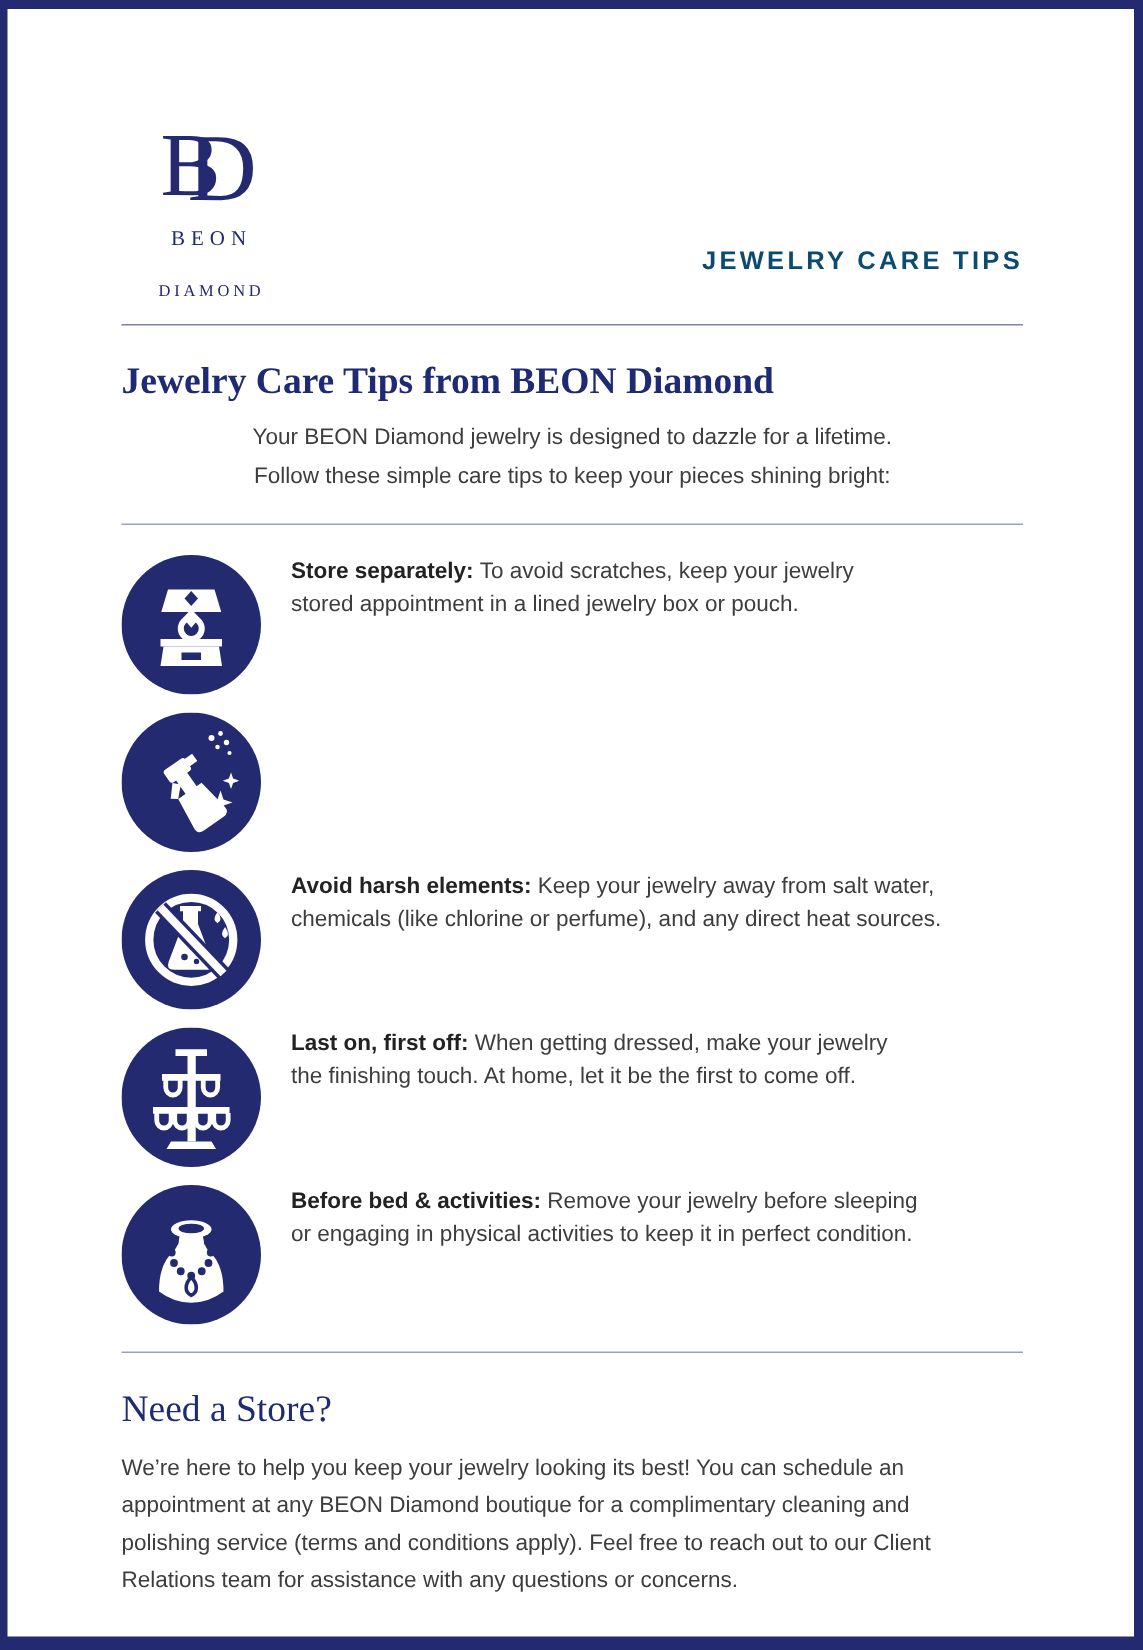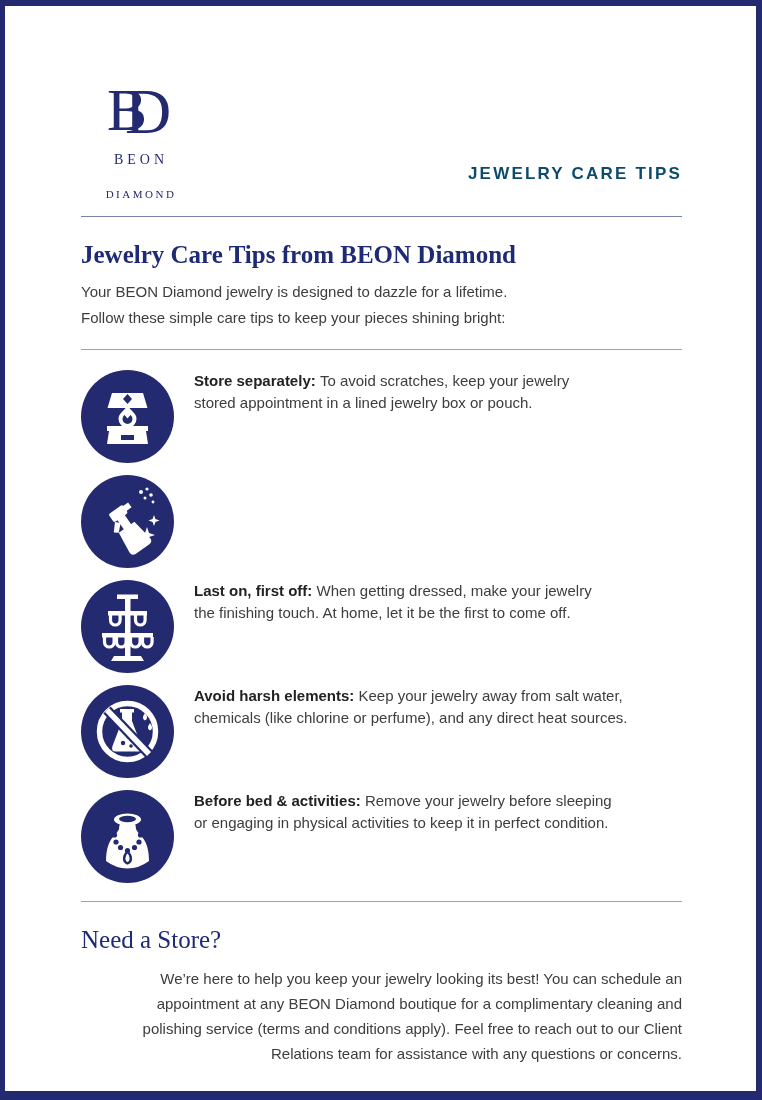--- a/index.html
+++ b/index.html
@@ -22,34 +22,34 @@
   .monogram { position:relative; height:56px; width:80px; margin:0 auto; font-family:"Liberation Serif", serif; }
   .monogram .m-b { position:absolute; left:6px; top:-8px; font-size:60px; line-height:60px; color:#242a70; }
   .monogram .m-d { position:absolute; left:24px; top:-6px; font-size:64px; line-height:60px; color:#242a70; }
   .brand-line1 { font-family:"Liberation Serif", serif; font-size:14px; letter-spacing:4px; margin-top:8px; }
   .brand-line2 { font-family:"Liberation Serif", serif; font-size:11px; letter-spacing:2.5px; margin-top:20px; }
   .header-title { font-size:17px; font-weight:bold; letter-spacing:2.2px; color:#0c4a6e; padding-bottom:16px; }
   .header-rule { border:none; border-top:1.5px solid #7b82ad; margin-top:16px; }
 
   
   .intro-heading { margin-top:24px; font-family:"Liberation Serif", serif; font-size:25px; color:#1e2a74; font-weight:bold; }
-  .intro-text { margin-top:10px; font-size:15px; line-height:26px; color:#3d3d3d; }
+  .intro-text { margin-top:10px; font-size:15px; line-height:26px; color:#3d3d3d;text-align:center; }
 
   .section-rule { border:none; border-top:1.5px solid #9aa0c4; margin-top:18px; }
 
   
   .tips { margin-top:20px; }
   .tip-row { display:flex; margin-bottom:12px; }
   .tip-icon { flex:0 0 93px; width:93px; height:93px; }
   .tip-text { margin-left:20px; font-size:15px; line-height:22px; color:#3d3d3d; }
   .tip-label { font-weight:bold; color:#222222; }
 
   
   .footer-heading { margin-top:24px; font-family:"Liberation Serif", serif; font-size:25px; color:#1e2a74; font-weight:normal; }
-  .footer-text { margin-top:12px; font-size:15px; line-height:25px; color:#3d3d3d;text-align:right; }
+  .footer-text { margin-top:12px; font-size:15px; line-height:25px; color:#3d3d3d; }
 </style>
 </head>
 <body>
 
 <div class="page">
   <div class="content">
 
     <div class="header">
       <div class="logo-block">
         <div class="monogram">
@@ -104,46 +104,20 @@
           <g fill="#ffffff">
             <circle cx="60" cy="17" r="2"></circle>
             <circle cx="66" cy="14" r="1.6"></circle>
             <circle cx="70" cy="20" r="1.8"></circle>
             <circle cx="64" cy="23" r="1.5"></circle>
             <circle cx="72" cy="27" r="1.4"></circle>
             <polygon points="66,52 68,58 74,60 68,62 66,68 64,62 58,60 64,58"></polygon>
             <polygon points="73,40 74.4,44 78.5,45.5 74.4,47 73,51 71.6,47 67.5,45.5 71.6,44"></polygon>
           </g>
         </svg>
-      </div>
-
-      <div class="tip-row">
-        <svg class="tip-icon" viewBox="0 0 93 93">
-          <circle cx="46.5" cy="46.5" r="46.5" fill="#242a70"></circle>
-          <g fill="#ffffff">
-            <rect x="44" y="17" width="5.5" height="59"></rect>
-            <rect x="36" y="14.5" width="21" height="4.5"></rect>
-            <rect x="27" y="31" width="39" height="4.5"></rect>
-            <rect x="21" y="53" width="51" height="4.5"></rect>
-            <polygon points="33,76 60,76 63,81 30,81"></polygon>
-          </g>
-          <g fill="none" stroke="#ffffff" stroke-width="3.2">
-            <path d="M29.5,35 L29.5,40 A4.8 5 0 1 0 39.1,40 L39.1,35"></path>
-            <path d="M54.5,35 L54.5,40 A4.8 5 0 1 0 64.1,40 L64.1,35"></path>
-            <path d="M23.5,57 L23.5,62 A4.8 5 0 1 0 33.1,62 L33.1,57"></path>
-            <path d="M35.5,57 L35.5,62 A4.8 5 0 1 0 45.1,62 L45.1,57"></path>
-            <path d="M49.5,57 L49.5,62 A4.8 5 0 1 0 59.1,62 L59.1,57"></path>
-            <path d="M61.5,57 L61.5,62 A4.8 5 0 1 0 71.1,62 L71.1,57"></path>
-          </g>
-        </svg>
-        <div class="tip-text">
-          <span class="tip-label">Last on, first off: </span>
-          <span>When getting dressed, make your jewelry</span><br>
-          <span>the finishing touch. At home, let it be the first to come off.</span>
-        </div>
       </div>
 
       <div class="tip-row">
         <svg class="tip-icon" viewBox="0 0 93 93">
           <circle cx="46.5" cy="46.5" r="46.5" fill="#242a70"></circle>
           <circle cx="46.5" cy="46.5" r="28" fill="none" stroke="#ffffff" stroke-width="5.5"></circle>
           <path d="M41,26 h10 v10 l9.5,25 q2,5.5 -3.5,5.5 h-22 q-5.5,0 -3.5,-5.5 l9.5,-25 z" fill="#ffffff"></path>
           <rect x="39" y="24" width="14" height="3.5" fill="#ffffff"></rect>
           <circle cx="42" cy="58" r="2.2" fill="#242a70"></circle>
           <circle cx="50" cy="61" r="1.8" fill="#242a70"></circle>
@@ -152,20 +126,46 @@
             <path d="M64,28 q4,5.5 0,7.5 q-4,-2 0,-7.5"></path>
             <path d="M69,38 q4,5.5 0,7.5 q-4,-2 0,-7.5"></path>
           </g>
           <line x1="26" y1="25" x2="68" y2="69" stroke="#242a70" stroke-width="10"></line>
           <line x1="26" y1="25" x2="68" y2="69" stroke="#ffffff" stroke-width="5.5"></line>
         </svg>
         <div class="tip-text">
           <span class="tip-label">Avoid harsh elements: </span>
           <span>Keep your jewelry away from salt water,</span><br>
           <span>chemicals (like chlorine or perfume), and any direct heat sources.</span>
+        </div>
+      </div>
+
+      <div class="tip-row">
+        <svg class="tip-icon" viewBox="0 0 93 93">
+          <circle cx="46.5" cy="46.5" r="46.5" fill="#242a70"></circle>
+          <g fill="#ffffff">
+            <rect x="44" y="17" width="5.5" height="59"></rect>
+            <rect x="36" y="14.5" width="21" height="4.5"></rect>
+            <rect x="27" y="31" width="39" height="4.5"></rect>
+            <rect x="21" y="53" width="51" height="4.5"></rect>
+            <polygon points="33,76 60,76 63,81 30,81"></polygon>
+          </g>
+          <g fill="none" stroke="#ffffff" stroke-width="3.2">
+            <path d="M29.5,35 L29.5,40 A4.8 5 0 1 0 39.1,40 L39.1,35"></path>
+            <path d="M54.5,35 L54.5,40 A4.8 5 0 1 0 64.1,40 L64.1,35"></path>
+            <path d="M23.5,57 L23.5,62 A4.8 5 0 1 0 33.1,62 L33.1,57"></path>
+            <path d="M35.5,57 L35.5,62 A4.8 5 0 1 0 45.1,62 L45.1,57"></path>
+            <path d="M49.5,57 L49.5,62 A4.8 5 0 1 0 59.1,62 L59.1,57"></path>
+            <path d="M61.5,57 L61.5,62 A4.8 5 0 1 0 71.1,62 L71.1,57"></path>
+          </g>
+        </svg>
+        <div class="tip-text">
+          <span class="tip-label">Last on, first off: </span>
+          <span>When getting dressed, make your jewelry</span><br>
+          <span>the finishing touch. At home, let it be the first to come off.</span>
         </div>
       </div>
 
       <div class="tip-row">
         <svg class="tip-icon" viewBox="0 0 93 93">
           <circle cx="46.5" cy="46.5" r="46.5" fill="#242a70"></circle>
           <path d="M25,71 Q25,52 35,44 Q39,39 39,30 L54,30 Q54,39 58,44 Q68,52 68,71 Q58,78.5 46.5,78.5 Q35,78.5 25,71 Z" fill="#ffffff"></path>
           <ellipse cx="46.5" cy="29.5" rx="13.5" ry="6" fill="#ffffff"></ellipse>
           <ellipse cx="46.5" cy="29" rx="8.5" ry="3.2" fill="#242a70"></ellipse>
           <g fill="#242a70">

